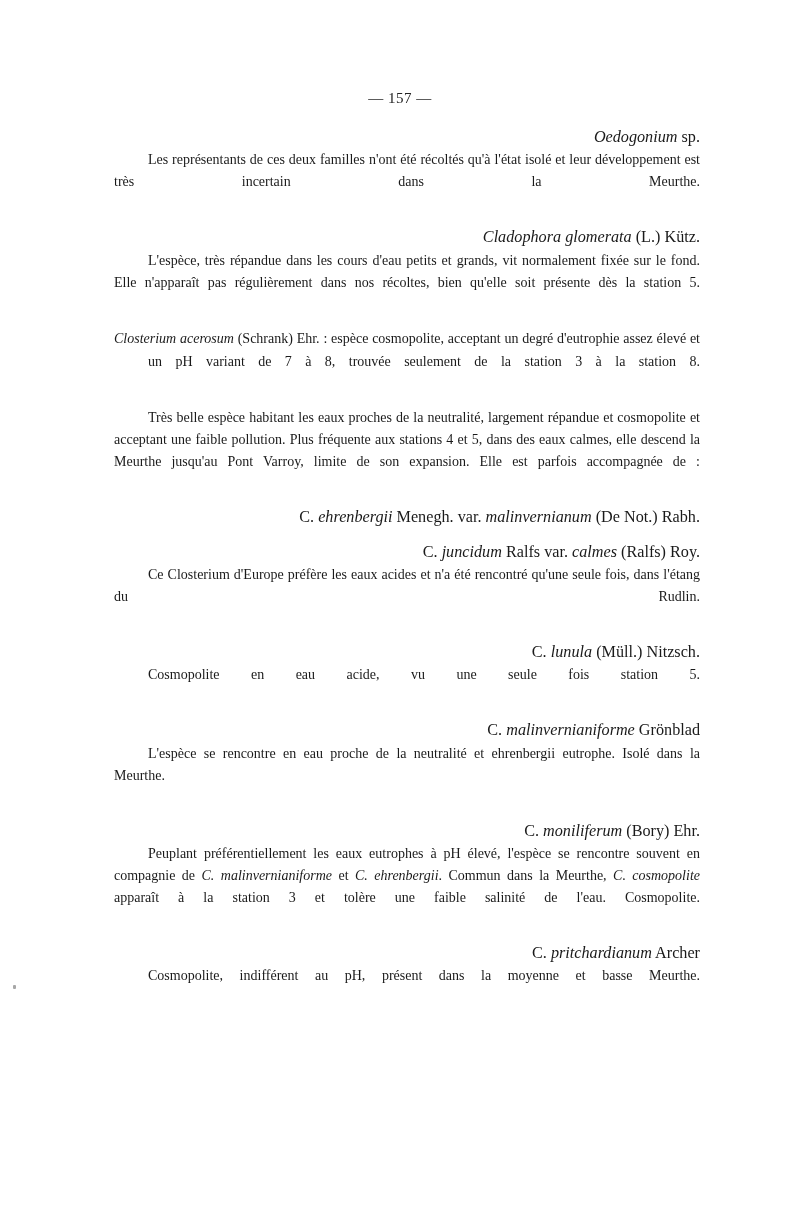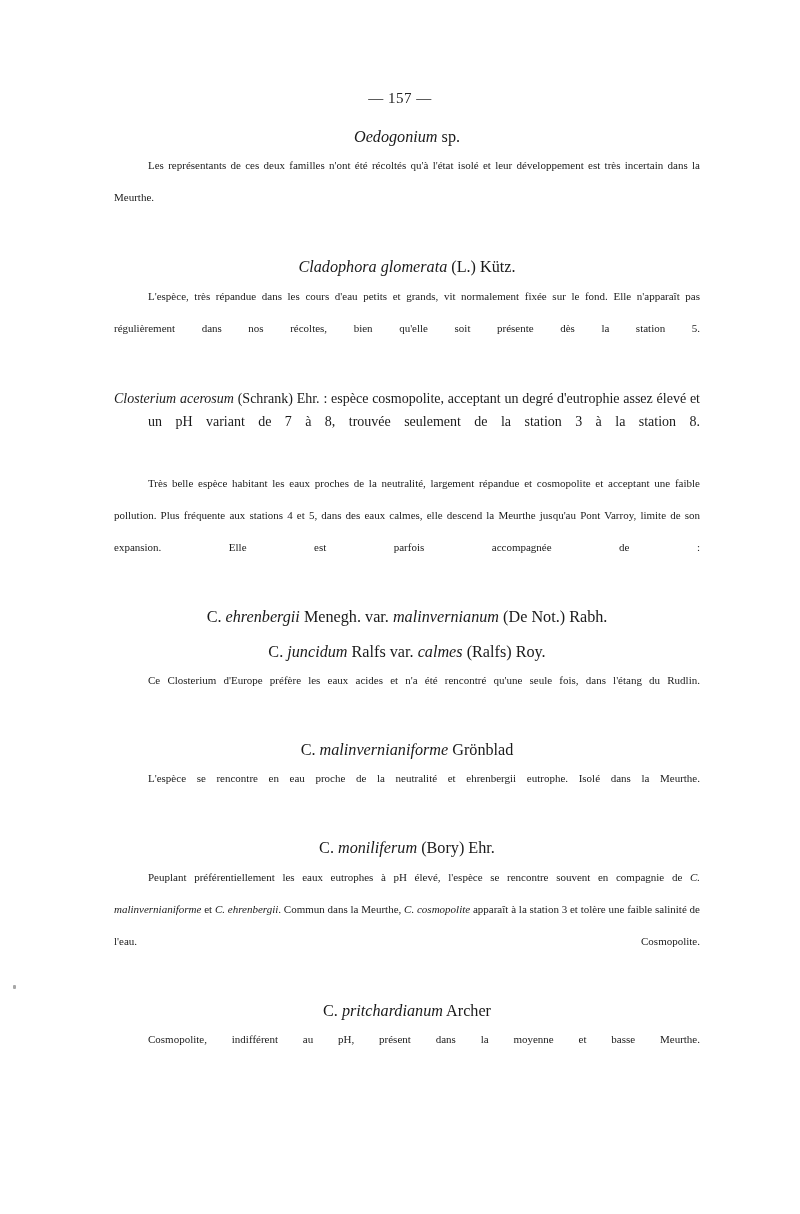--- a/index.html
+++ b/index.html
@@ -41,29 +41,29 @@
 
   .entry {
     margin: 0 0 11px 0;
   }
 
   
   .entry-head {
     margin: 0;
     font-size: 16.2px;
     line-height: 23.3px;
-    text-align: center;
+    text-align: right;
     text-indent: 0;
   }
 
   
   .entry-body {
     margin: 0;
-    font-size: 11px;
-    line-height: 32px;
+    font-size: 14px;
+    line-height: 22px;
     text-align: justify;
     text-justify: inter-word;
     text-indent: 34px;
   }
   .entry-body:last-child::after {
     content: "";
     display: inline-block;
     width: 100%;
   }
 
@@ -127,20 +127,24 @@
 
     <div class="entry">
       <p class="entry-head"><span>C. </span><i class="it">ehrenbergii</i><span> Menegh. var. </span><i class="it">malinvernianum</i><span> (De Not.) Rabh.</span></p>
     </div>
 
     <div class="entry">
       <p class="entry-head"><span>C. </span><i class="it">juncidum</i><span> Ralfs var. </span><i class="it">calmes</i><span> (Ralfs) Roy.</span></p>
       <p class="entry-body">Ce Closterium d'Europe préfère les eaux acides et n'a été rencontré qu'une seule fois, dans l'étang du Rudlin.</p>
     </div>
 
+    <div class="entry">
+      <p class="entry-head"><span>C. </span><i class="it">lunula</i><span> (Müll.) Nitzsch.</span></p>
+      <p class="entry-body">Cosmopolite en eau acide, vu une seule fois station 5.</p>
+    </div>
 
     <div class="entry">
       <p class="entry-head"><span>C. </span><i class="it">malinvernianiforme</i><span> Grönblad</span></p>
       <p class="entry-body">L'espèce se rencontre en eau proche de la neutralité et ehrenbergii eutrophe. Isolé dans la Meurthe.</p>
     </div>
 
     <div class="entry">
       <p class="entry-head"><span>C. </span><i class="it">moniliferum</i><span> (Bory) Ehr.</span></p>
       <p class="entry-body"><span>Peuplant préférentiellement les eaux eutrophes à pH élevé, l'espèce se rencontre souvent en compagnie de </span><i>C. malinvernianiforme</i><span> et </span><i>C. ehrenbergii</i><span>. Commun dans la Meurthe, </span><i>C. cosmopolite</i><span> apparaît à la station 3 et tolère une faible salinité de l'eau. Cosmopolite.</span></p>
     </div>

